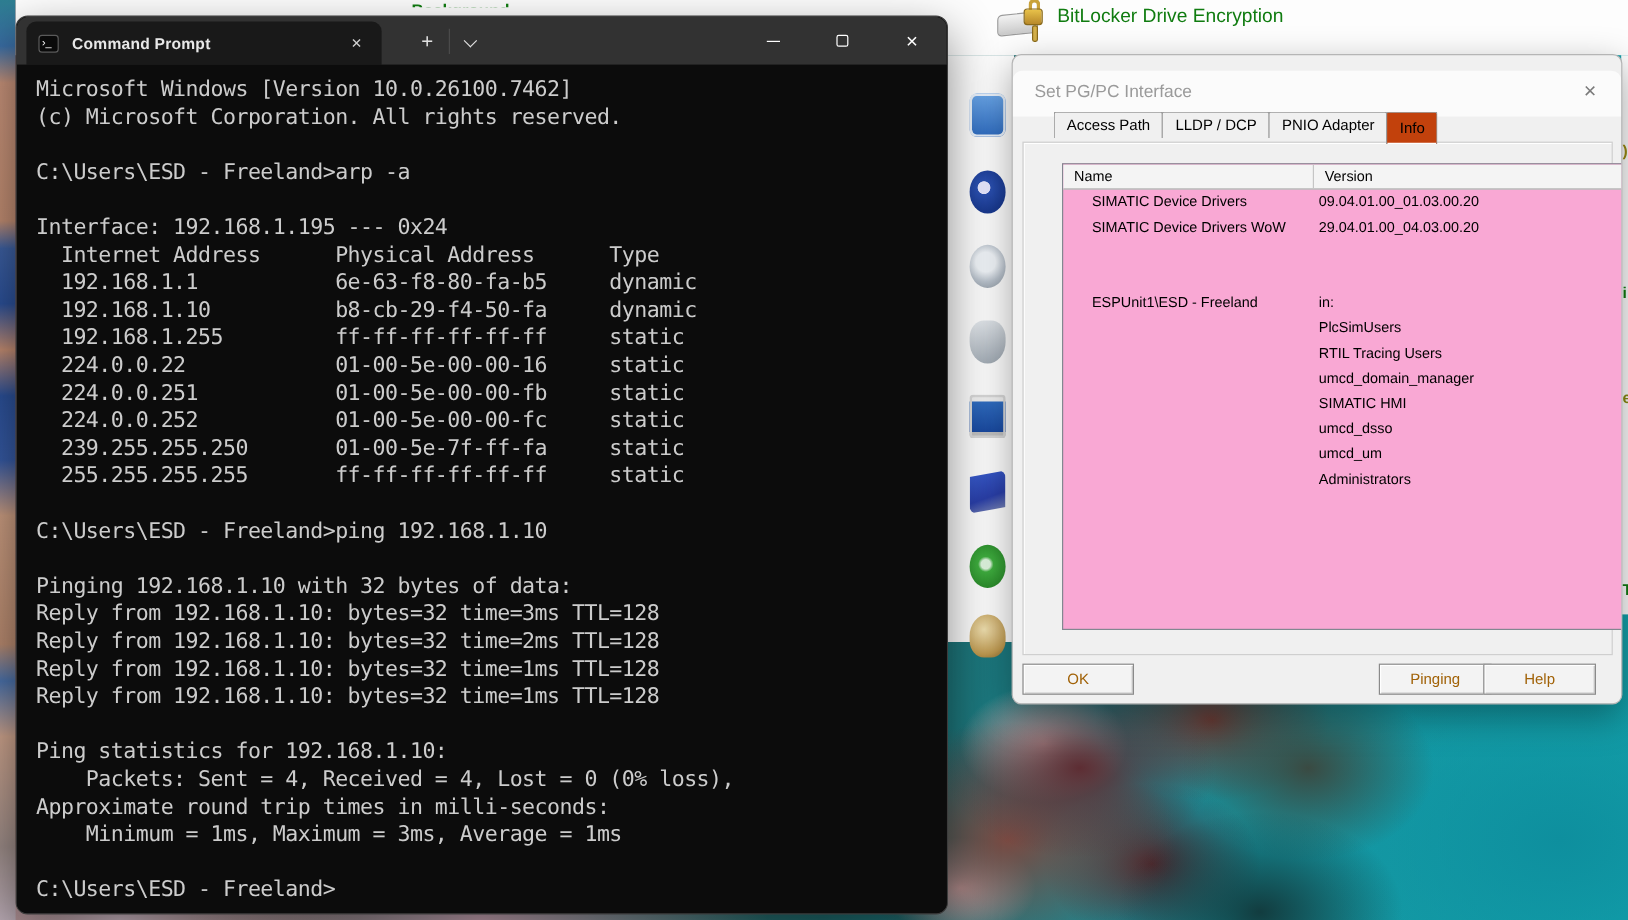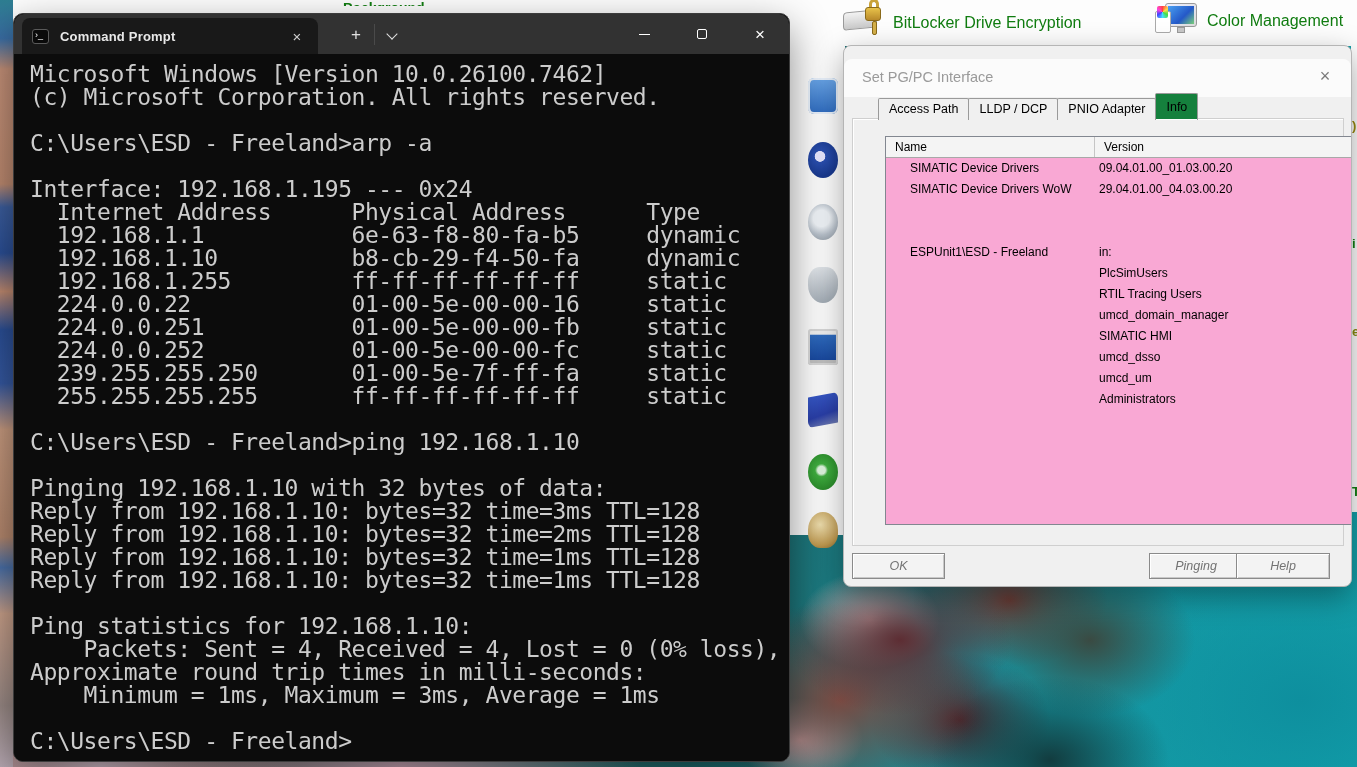--- a/index.html
+++ b/index.html
@@ -28,21 +28,21 @@
   .desktop-strip{position:absolute;left:0;top:0;width:13px;height:767px;
     background:linear-gradient(180deg,#2e7f92 0%,#3a6ea5 5%,#c59179 9%,#bd8a70 24%,
       #3c5e9e 27%,#2b4f96 33%,#c08a70 38%,#2b4f96 43%,#3558a0 50%,#c79a7f 56%,
       #b5886e 70%,#4a70a8 74%,#c9a08a 80%,#9a8a86 92%,#b9aab4 100%);}
 
   
   .cp-top{position:absolute;left:13px;top:0;width:1344px;height:46px;background:#fdfdfd;}
   .cp-left-strip{position:absolute;left:778px;top:46px;width:67px;height:489px;background:#fdfdfd;}
   .cp-right-sliver{position:absolute;left:1351px;top:46px;width:6px;height:466px;background:#fdfdfd;overflow:hidden;}
   .cp-frag{position:absolute;left:1px;font-size:13px;font-weight:bold;}
-  .cp-item{position:absolute;display:flex;align-items:center;gap:10px;margin-left:12px;}
+  .cp-item{position:absolute;display:flex;gap:10px;}
   .cp-label{font-size:16px;white-space:nowrap;}
   
   .ico-bitlocker{position:relative;width:40px;height:36px;}
   .ico-bitlocker .drive{position:absolute;left:0;top:6px;width:34px;height:18px;border-radius:4px;
      background:linear-gradient(180deg,#f2f2f2,#c9c9c9);border:1px solid #9a9a9a;transform:skewY(-6deg);}
   .ico-bitlocker .lock{position:absolute;right:2px;top:2px;width:16px;height:14px;border-radius:3px;
      background:linear-gradient(180deg,#e8c24a,#b8892a);border:1px solid #8a6a1a;}
   .ico-bitlocker .shackle{position:absolute;right:4px;top:-6px;width:10px;height:10px;border:3px solid #c9a23a;
      border-bottom:none;border-radius:6px 6px 0 0;}
   .ico-bitlocker .key{position:absolute;right:6px;top:16px;width:5px;height:14px;background:#d4b04a;border:1px solid #8a6a1a;border-radius:2px;}
@@ -83,49 +83,49 @@
   .t-chevron{position:absolute;left:368px;top:12px;width:22px;height:18px;}
   .t-chevron::after{content:"";position:absolute;left:6px;top:4px;width:7px;height:7px;
      border-right:1.6px solid #e0e0e0;border-bottom:1.6px solid #e0e0e0;transform:rotate(45deg);}
   .t-controls{position:absolute;right:0;top:0;height:40px;display:flex;}
   .t-ctl{width:58px;height:40px;display:flex;align-items:center;justify-content:center;color:#fff;}
   .t-min-glyph{width:11px;height:0;border-top:1.4px solid #fff;}
   .t-max-glyph{width:10px;height:10px;border:1.4px solid #fff;border-radius:2px;}
   .t-close-glyph{font-size:17px;line-height:17px;font-weight:400;}
   .t-body{position:absolute;left:0;top:40px;right:0;bottom:0;background:#0c0c0c;}
   .t-body pre{margin:9px 0 0 16px;font-family:"DejaVu Sans Mono","Liberation Mono",monospace;
-     font-size:23px;line-height:23px;color:#cccccc;letter-spacing:-0.45px;}
+     font-size:18px;line-height:23px;color:#cccccc;letter-spacing:-0.45px;}
 
   
   .dialog{position:absolute;left:843px;top:45px;width:509px;height:542px;background:#f0f0f0;
      border-radius:8px;box-shadow:0 10px 30px rgba(0,0,0,.35);border:1px solid #b5b5b5;overflow:hidden;}
   .d-titlebar{position:relative;height:38px;background:#fbfbfb;border-radius:8px 8px 0 0;margin-top:13px;}
   .d-title{position:absolute;left:18px;top:10px;font-size:14.5px;color:#9a9a9a;}
   .d-close{position:absolute;right:14px;top:7px;font-size:18px;color:#7a7a7a;width:24px;text-align:center;}
-  .d-tabs{position:absolute;left:14px;top:47px;height:27px;display:flex;align-items:flex-end;z-index:3;padding-left:20px;}
+  .d-tabs{position:absolute;left:14px;top:47px;height:27px;display:flex;align-items:flex-start;z-index:3;padding-left:20px;}
   .dtab{background:#f0f0f0;border:1px solid #9a9a9a;border-bottom:none;border-radius:2px 2px 0 0;
      padding:3px 10px 4px 10px;font-size:12.5px;color:#000;margin-right:-1px;height:22px;}
-  .dtab.active{height:27px;padding-top:6px;position:relative;z-index:4;background:#15803d;
+  .dtab.active{height:27px;padding-top:6px;position:relative;z-index:4;background:#c2410c;
      box-shadow:0 -1px 0 #fff inset;}
   .d-frame{position:absolute;left:8px;top:72px;width:492px;height:428px;background:#f0f0f0;
      border:1px solid #cfcfcf;box-shadow:inset 1px 1px 0 #fff;z-index:2;}
   .listbox{position:absolute;left:32px;top:17px;width:500px;height:389px;background:#f9a8d4;
      border:1px solid #828790;overflow:hidden;}
   .lv-head{display:flex;height:21px;border-bottom:1px solid #a8a8a8;background:#f4f4f4;font-size:12px;}
   .lv-hcell{padding:3px 0 0 9px;border-right:1px solid #c5c5c5;color:#000;}
   .lv-hcell.name{width:209px;}
   .lv-hcell.ver{flex:1;}
   .lv-hcell.fill{width:20px;border-right:none;padding:0;}
   .lv-rows{font-size:12px;color:#000;}
   .lv-row{display:flex;height:21px;line-height:21px;}
   .lv-name{width:209px;padding-left:24px;white-space:nowrap;overflow:hidden;}
   .lv-ver{flex:1;padding-left:4px;white-space:nowrap;overflow:hidden;}
   .d-btn{position:absolute;height:26px;background:#f3f3f3;border:1px solid #8a8a8a;
-     box-shadow:inset 1px 1px 0 #fff,inset -1px -1px 0 #c8c8c8;font-size:12.5px;color:#737373;
-     display:flex;align-items:center;justify-content:center;z-index:2;font-style:italic;}
+     box-shadow:inset 1px 1px 0 #fff,inset -1px -1px 0 #c8c8c8;font-size:12.5px;color:#a16207;
+     display:flex;align-items:center;justify-content:center;z-index:2;}
   .btn-ok{left:8px;top:507px;width:93px;}
   .btn-cancel{left:305px;top:507px;width:94px;}
   .btn-help{left:392px;top:507px;width:94px;}
 
   
   .top-frag{position:absolute;top:0;height:6px;overflow:hidden;color:#107c10;font-size:14px;font-weight:bold;}
 </style>
 </head>
 <body>
 
@@ -137,31 +137,20 @@
   <div class="cp-top">
     <div class="top-frag" style="left:330px;width:130px;">Background</div>
     <div class="cp-item" style="left:818px;top:5px;">
       <div class="ico-bitlocker">
         <div class="drive"></div>
           <div class="shackle"></div>
           <div class="lock"></div>
           <div class="key"></div>
       </div>
       <div class="cp-label" style="color:#107c10;">BitLocker Drive Encryption</div>
-    </div>
-    <div class="cp-item" style="left:1130px;top:3px;">
-      <div class="ico-colormgmt">
-        <div class="monitor">
-            <div class="screen"></div>
-          </div>
-          <div class="stand"></div>
-        <div class="card"></div>
-          <div class="swatch"></div>
-      </div>
-      <div class="cp-label" style="color:#107c10;">Color Management</div>
     </div>
   </div>
 
   <div class="cp-left-strip">
     <div class="pico grid" style="top:32px;"></div>
     <div class="pico disc" style="top:96px;"></div>
     <div class="pico magnifier" style="top:158px;"></div>
     <div class="pico mouse" style="top:221px;"></div>
     <div class="pico monitor" style="top:283px;"></div>
     <div class="pico flag" style="top:346px;"></div>

